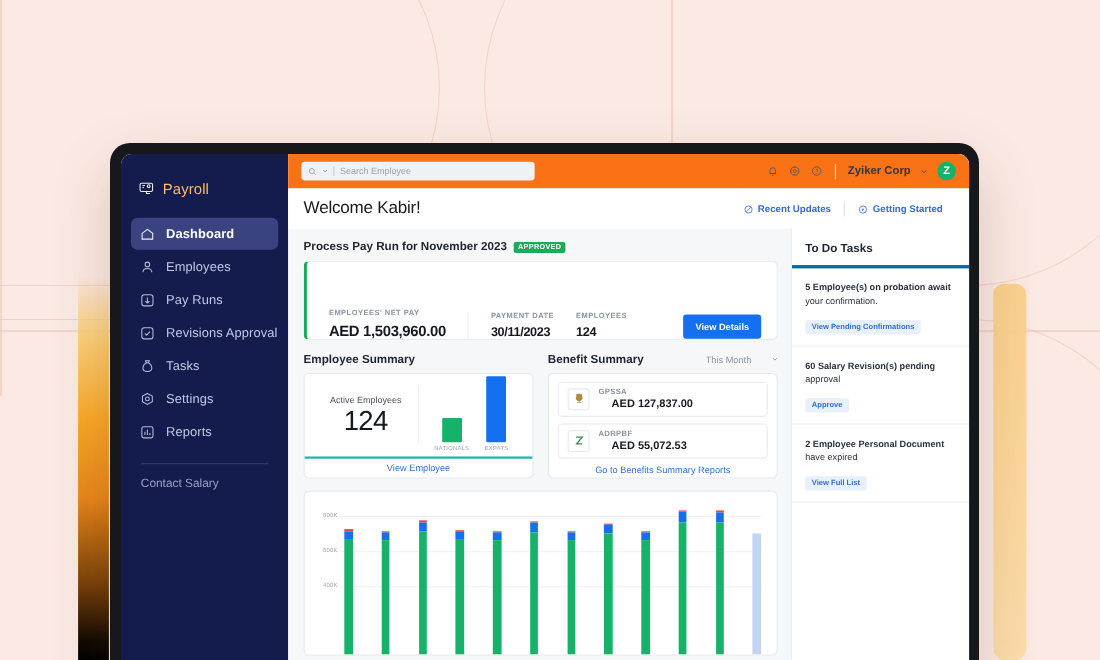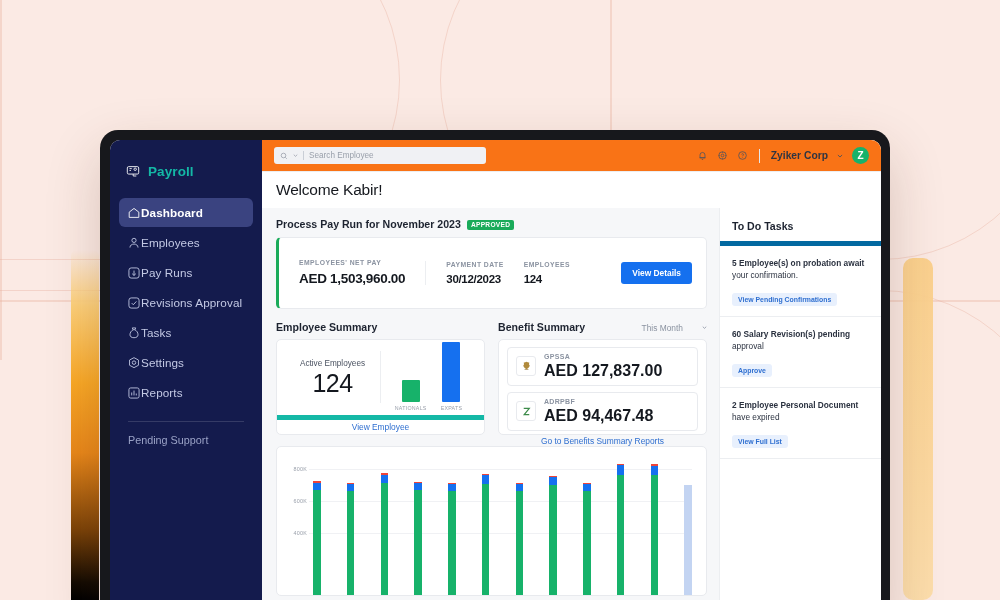--- a/index.html
+++ b/index.html
@@ -64,24 +64,24 @@
   .sidebar {
     width: 152px; flex: 0 0 152px;
     background: #141b4d;
     padding: 14px 0 0 0;
     color: #cfd4ec;
   }
   .brand {
     display: flex; align-items: center; gap: 8px;
     padding: 4px 0 0 16px; height: 30px;
   }
-  .brand-name { color: #14b8a6; font-size: 13.5px; font-weight: 700; letter-spacing: .1px; }
+  .brand-name { color: #fdba74; font-size: 13.5px; font-weight: 400; letter-spacing: .1px; }
   .nav { margin-top: 14px; padding: 0 9px; }
   .nav-item {
-    display: flex; align-items: center; 
+    display: flex; align-items: center; gap: 10px;
     height: 29px; padding-left: 8px;
     border-radius: 6px;
     font-size: 11.7px; color: #c3c9e4; letter-spacing: .1px;
     margin-bottom: 1px;
   }
   .nav-item.active { background: #3a4380; color: #fff; font-weight: 700; }
   .nav-icon { width: 14px; height: 14px; flex: 0 0 14px; display: block; opacity: .92; }
   .nav-sep { height: 1px; background: rgba(255,255,255,.14); margin: 14px 18px 12px 18px; }
   .contact { padding-left: 18px; font-size: 10.8px; color: #9aa2c6; }
 
@@ -125,21 +125,21 @@
   .badge {
     margin-left: 6px; background: #1aab5a; color: #fff;
     font-size: 6.6px; font-weight: 700; letter-spacing: .3px;
     padding: 1.5px 4px; border-radius: 2px; position: relative; top: -1px;
   }
   .filter { margin-left: auto; font-size: 8.4px; color: #8b93a1; display: flex; align-items: center; gap: 19px; }
 
   .card { background: #fff; border: 1px solid #e8eaee; border-radius: 5px; }
 
   .payrun {
-    height: 72px; display: flex; align-items: center;
+    height: 72px; display: flex; align-items: flex-end;
     border-left: 3px solid #1aab5a; padding: 0 14px 0 20px;
   }
   .stat { padding-right: 20px; }
   .stat + .stat { border-left: 1px solid #eceef1; padding-left: 20px; }
   .stat-label { font-size: 6.8px; color: #8b93a1; letter-spacing: .45px; font-weight: 600; margin-bottom: 5px; }
   .stat-value { font-size: 13.5px; font-weight: 700; color: #14181f; letter-spacing: -.3px; }
   .stat-value.sm { font-size: 11.5px; }
   .btn-primary {
     margin-left: auto; background: #1570ef; color: #fff;
     font-size: 8.4px; font-weight: 600; padding: 6px 11px; border-radius: 3px;
@@ -155,50 +155,50 @@
   .emp-sub { font-size: 8.2px; color: #4a5261; margin-bottom: 3px; }
   .emp-num { font-size: 25px; font-weight: 400; color: #14181f; letter-spacing: -.5px; line-height: 1; }
   .emp-divider { width: 1px; height: 52px; background: #eceef1; }
   .emp-chart { flex: 1; display: flex; align-items: flex-end; justify-content: center; gap: 14px; height: 72px; padding-bottom: 2px; }
   .barwrap { display: flex; flex-direction: column; align-items: center; }
   .bar { width: 18px; border-radius: 1px; }
   .bar.nationals { height: 22px; background: #17b26a; }
   .bar.expats { height: 60px; background: #1570ef; }
   .bar-lab { font-size: 5.3px; color: #9aa0ab; letter-spacing: .25px; margin-top: 3px; }
   .card-foot {
-    height: 19px; border-top: 5px solid #14b8a6; display: flex;
+    height: 19px; border-top: 2px solid #14b8a6; display: flex;
     align-items: center; justify-content: center;
     font-size: 8.4px; color: #2f6fd0; font-weight: 500;
   }
 
   .ben-card { height: 96px; display: flex; flex-direction: column; padding: 7px 8px 0 8px; }
   .ben-row {
     display: flex; align-items: center; gap: 8px;
     border: 1px solid #e8eaee; border-radius: 4px; padding: 5px 8px; margin-bottom: 6px;
   }
   .ben-logo {
     width: 20px; height: 20px; flex: 0 0 20px; border: 1px solid #e8eaee;
     border-radius: 3px; display: flex; align-items: center; justify-content: center; background: #fff;
   }
   .ben-name { font-size: 7px; color: #8b93a1; letter-spacing: .3px; font-weight: 600; margin-bottom: 2px; }
-  .ben-amt { font-size: 16px; font-weight: 700; color: #14181f; }
+  .ben-amt { font-size: 10px; font-weight: 700; color: #14181f; margin-left: 12px; }
   .ben-foot { text-align: center; font-size: 8.4px; color: #2f6fd0; font-weight: 500; margin-top: -1px; }
 
   .chart-card { margin-top: 11px; height: 150px; padding: 7px 10px 0 6px; position: relative; overflow: hidden; }
   .chart-area { position: relative; height: 100%; padding-left: 26px; }
   .grid-row { position: absolute; left: 26px; right: 4px; height: 1px; background: #f0f1f4; }
   .ytick { position: absolute; left: 0; width: 24px; text-align: right; font-size: 5.4px; color: #9aa0ab; letter-spacing: .2px; }
   .bars { position: absolute; left: 30px; right: 4px; bottom: 0; top: 0; display: flex; align-items: flex-end; justify-content: space-between; }
   .cbar { width: 7.5px; display: flex; flex-direction: column; justify-content: flex-end; }
   .seg-top { background: #f04438; }
   .seg-mid { background: #1570ef; }
   .seg-base { background: #17b26a; }
   .cbar.proj .seg-base { background: #c3d4f2; }
 
-  .todo-head { padding: 12px 12px 9px 12px; border-bottom: 5px solid #0369a1; }
+  .todo-head { padding: 12px 12px 9px 12px; border-bottom: 3px solid #0369a1; }
   .todo-title { font-size: 10.6px; font-weight: 700; color: #1d2330; }
   .todo-item { padding: 11px 12px 10px 12px; border-bottom: 1px solid #eceef1; }
   .todo-text { font-size: 8.3px; color: #2b3240; line-height: 1.45; margin-bottom: 7px; }
   .todo-text b { font-weight: 700; }
   .chip {
     display: inline-block; background: #e8f0fd; color: #2f6fd0;
     font-size: 6.9px; font-weight: 600; padding: 3px 6px; border-radius: 3px;
   }
 </style>
 </head>
@@ -293,21 +293,21 @@
           <svg class="nav-icon" viewBox="0 0 16 16" fill="none" stroke="currentColor" stroke-width="1.1">
                 <rect x="2.2" y="2.2" width="11.6" height="11.6" rx="2"></rect>
                 <path d="M5.4 10.8V7.4M8 10.8V5.2M10.6 10.8V8.6"></path>
               </svg>
         </span>
         <span>Reports</span>
       </div>
     </nav>
 
     <div class="nav-sep"></div>
-    <div class="contact">Pending Support</div>
+    <div class="contact">Contact Salary</div>
   </aside>
 
   <div class="main">
 
     <div class="topbar">
       <div class="search">
         <span>
           <svg style="width:8px;height:8px;display:block" viewBox="0 0 16 16" fill="none" stroke="#9aa0ab" stroke-width="1.6">
                 <circle cx="7" cy="7" r="4.6"></circle>
                 <path d="m10.6 10.6 3 3"></path>
@@ -348,38 +348,59 @@
           <svg style="width:6px;height:6px;display:block" viewBox="0 0 10 10" fill="none" stroke="#4a5261" stroke-width="1.5">
                 <path d="m1.5 3.3 3.5 3.4 3.5-3.4"></path>
               </svg>
         </span>
         <span class="avatar">Z</span>
       </div>
     </div>
 
     <div class="welcomebar">
       <div class="welcome-title">Welcome Kabir!</div>
+      <div class="welcome-actions">
+        <div class="wlink">
+          <span>
+            <svg style="width:9px;height:9px;display:block" viewBox="0 0 16 16" fill="none" stroke="#2f6fd0" stroke-width="1.3">
+                  <circle cx="8" cy="8" r="5.8"></circle>
+                  <path d="m4.3 11.7 7.4-7.4"></path>
+                </svg>
+          </span>
+          <span>Recent Updates</span>
+        </div>
+        <span class="divider-v"></span>
+        <div class="wlink">
+          <span>
+            <svg style="width:9px;height:9px;display:block" viewBox="0 0 16 16" fill="none" stroke="#2f6fd0" stroke-width="1.3">
+                  <circle cx="8" cy="8" r="5.8"></circle>
+                  <path d="M6.8 5.7 10.3 8l-3.5 2.3z" fill="#2f6fd0" stroke="none"></path>
+                </svg>
+          </span>
+          <span>Getting Started</span>
+        </div>
+      </div>
     </div>
 
     <div class="content">
 
       <div class="col-left">
 
         <div class="sec-head">
           <span class="sec-title">Process Pay Run for November 2023</span>
           <span class="badge">APPROVED</span>
         </div>
         <div class="card payrun">
           <div class="stat">
             <div class="stat-label">EMPLOYEES' NET PAY</div>
             <div class="stat-value">AED 1,503,960.00</div>
           </div>
           <div class="stat">
             <div class="stat-label">PAYMENT DATE</div>
-            <div class="stat-value sm">30/12/2023</div>
+            <div class="stat-value sm">30/11/2023</div>
           </div>
           <div class="stat" style="border-left:none;padding-left:0">
             <div class="stat-label">EMPLOYEES</div>
             <div class="stat-value sm">124</div>
           </div>
           <button class="btn-primary">View Details</button>
         </div>
 
         <div class="two-col">
 
@@ -435,21 +456,21 @@
                 </span>
               </div>
               <div class="ben-row">
                 <span class="ben-logo">
                   <svg style="width:13px;height:13px;display:block" viewBox="0 0 16 16" fill="none" stroke="#3d8b4a" stroke-width="1.5">
                         <path d="M4.6 4.2h6.8L5.2 11.8h6.2"></path>
                       </svg>
                 </span>
                 <span>
                   <span class="ben-name" style="display:block">ADRPBF</span>
-                  <span class="ben-amt" style="display:block">AED 94,467.48</span>
+                  <span class="ben-amt" style="display:block">AED 55,072.53</span>
                 </span>
               </div>
               <div class="ben-foot">Go to Benefits Summary Reports</div>
             </div>
           </div>
         </div>
 
         <div class="card chart-card">
           <div class="chart-area">
             <div id="gridlines">

